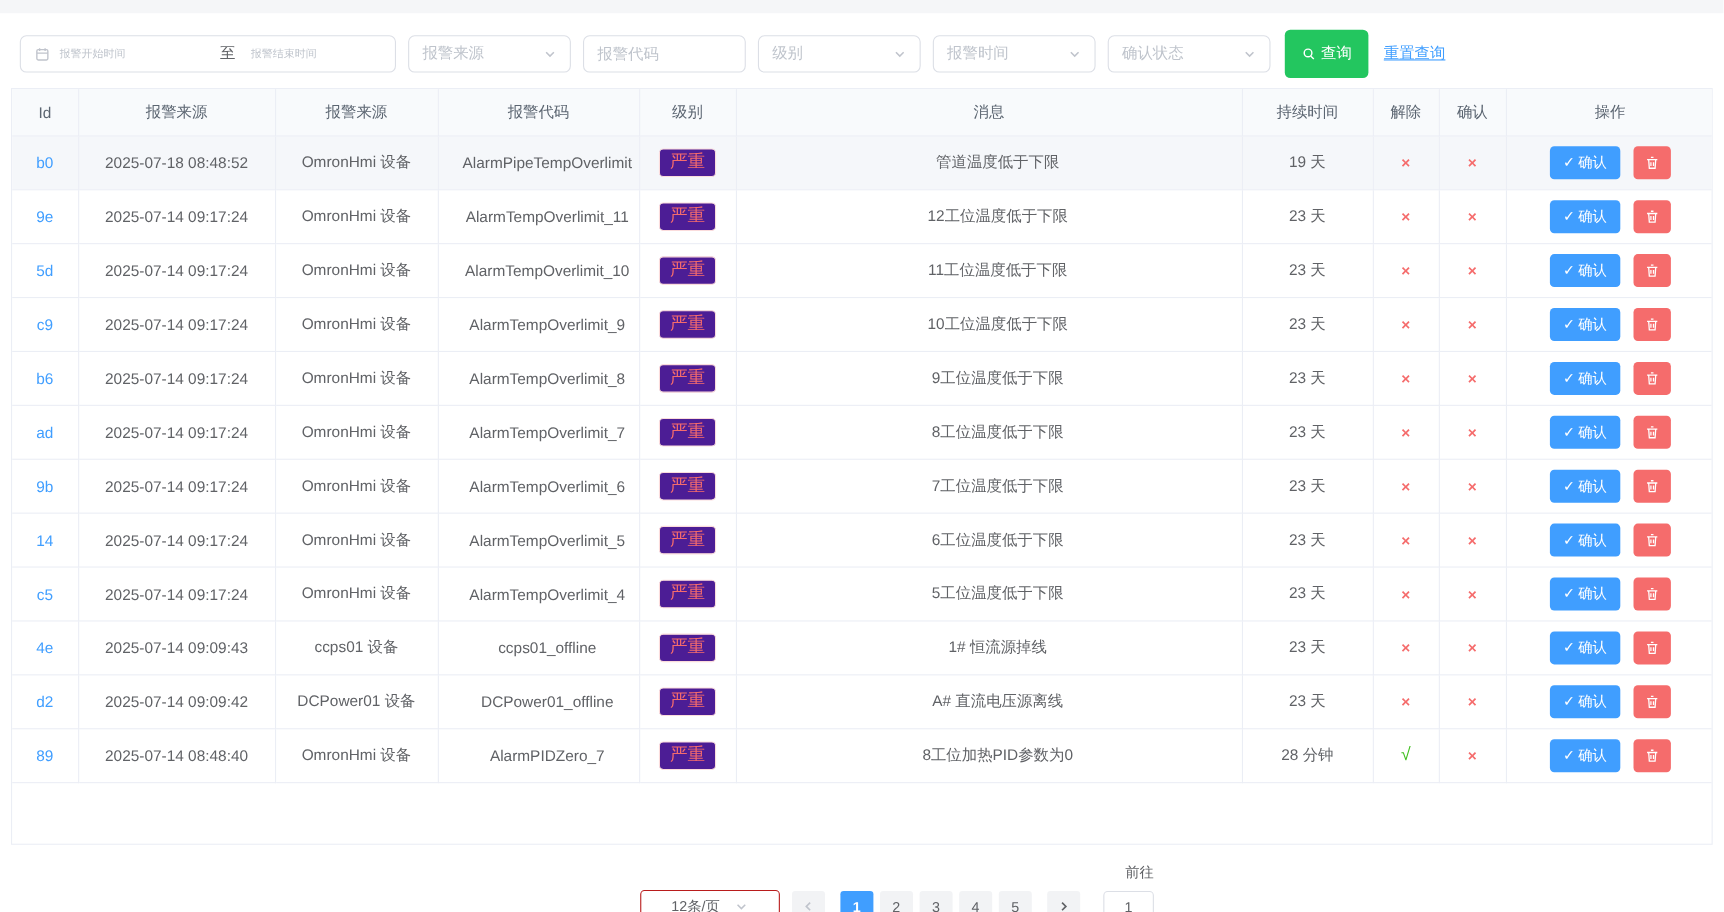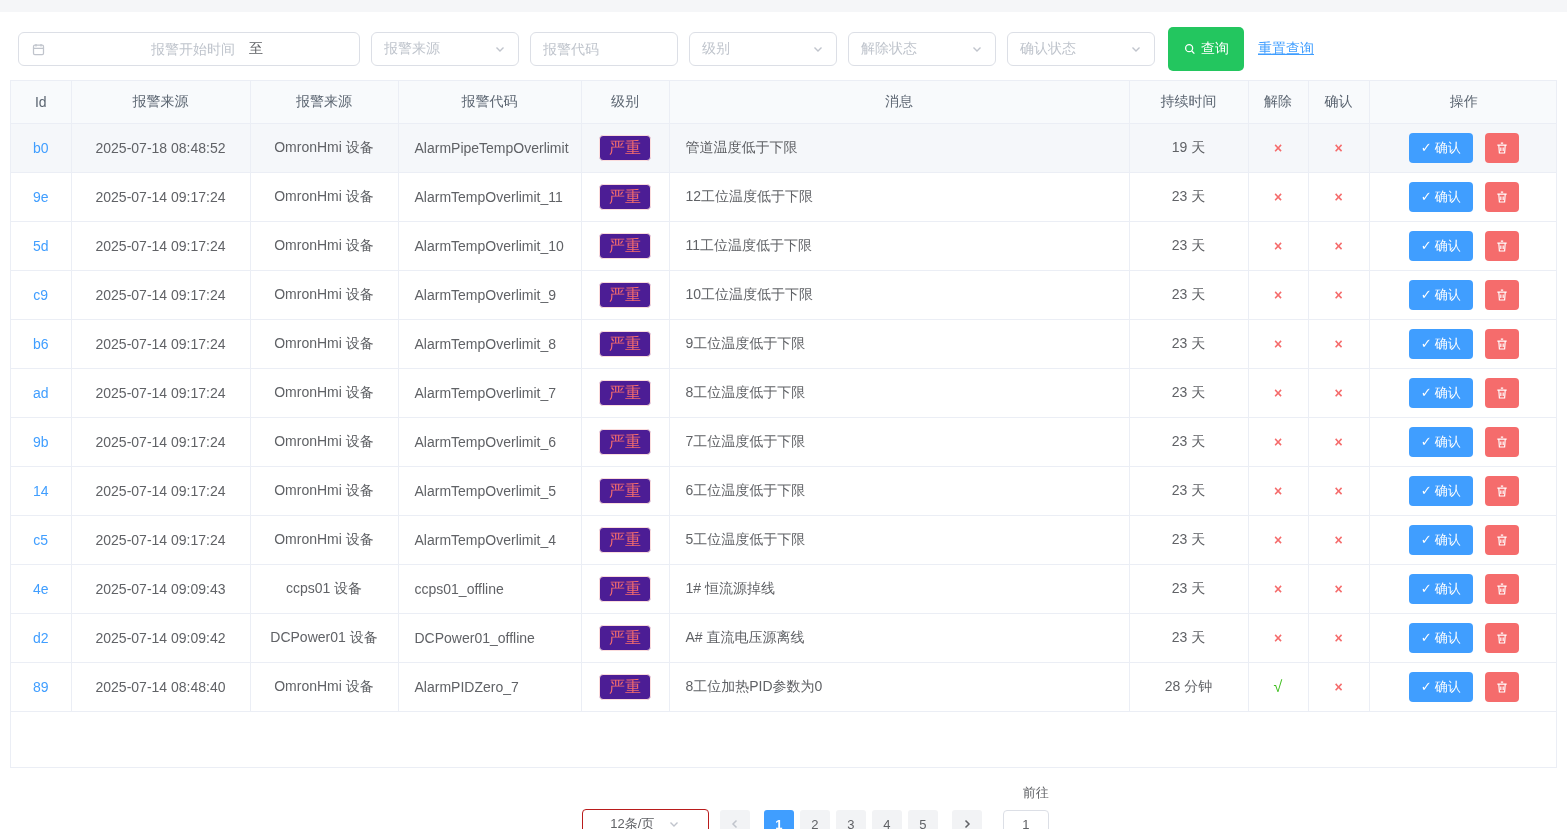--- a/index.html
+++ b/index.html
@@ -5,21 +5,21 @@
   * { margin:0; padding:0; box-sizing:border-box; }
   html,body { width:1567px; height:829px; background:#fff; overflow:hidden;
               font-family:"Liberation Sans","DejaVu Sans",sans-serif; }
   .top-strip { height:12px; background:#f5f6f8; }
 
   
   .toolbar { display:flex; align-items:center; padding:15px 18px 0; gap:11px; }
   .date-range { width:342px; height:34px; border:1px solid #dcdfe6; border-radius:6px;
                 display:flex; align-items:center; padding:0 12px; background:#fff; }
   .date-range .sep { color:#606266; font-size:14px; padding:0 14px; }
-  .range-input { border:none; outline:none; flex:1; font-size:14px; text-align:right;
+  .range-input { border:none; outline:none; flex:1; font-size:10px; text-align:left;
                  color:#606266; background:transparent; font-family:inherit; }
   .range-input::placeholder { color:#bfc4cc; }
   .sel { width:148px; height:34px; border:1px solid #dcdfe6; border-radius:6px; background:#fff;
          display:flex; align-items:center; justify-content:space-between; padding:0 12px; cursor:pointer; }
   .sel .ph { color:#bfc4cc; font-size:14px; }
   .txt-input { width:148px; height:34px; border:1px solid #dcdfe6; border-radius:6px; padding:0 12px;
                font-size:14px; color:#606266; outline:none; font-family:inherit; }
   .txt-input::placeholder { color:#bfc4cc; }
   .btn-query { height:44px; padding:0 15px; margin-left:2px; background:#23c65f; color:#fff; border:none;
                border-radius:5px; font-size:14px; display:flex; align-items:center; gap:4px; cursor:pointer;
@@ -27,21 +27,21 @@
   .link-reset { color:#409eff; font-size:14px; text-decoration:underline; cursor:pointer; margin-left:3px; }
 
   
   .table-wrap { margin:9px 10px 0; border:1px solid #ebeef5; height:688px; background:#fff; overflow:hidden; }
   table { width:100%; border-collapse:collapse; table-layout:fixed; }
   th,td { border-right:1px solid #ebeef5; border-bottom:1px solid #ebeef5; font-size:14px; overflow:hidden; white-space:nowrap; }
   th:last-child, td:last-child { border-right:none; }
   thead th { height:42px; background:#f8fafc; color:#5b6571; font-weight:400; text-align:center; }
   tbody td { height:49px; color:#606266; text-align:center; background:transparent; }
   tbody tr.hover td { background:#f5f7fa; }
-  td.c-code, td.c-msg { text-align:left; padding-left:16px; }
+  td.c-code, td.c-msg { text-align:center; padding-left:16px; }
   .id-link { color:#409eff; cursor:pointer; text-decoration:none; }
   .badge { display:inline-block; background:#4c1d95; border:1px solid #fbdcdc; color:#f56c6c;
            font-size:16px; padding:4px 9px; border-radius:4px; line-height:1; }
   .mark { color:#f56c6c; font-size:14px; font-weight:600; }
   .mark.ok { color:#3fbf1e; font-weight:400; font-size:16px; }
   .btn-confirm { background:#409eff; color:#fff; border:none; border-radius:4px; height:30px; padding:0 12px;
                  font-size:13px; cursor:pointer; display:inline-flex; align-items:center; gap:3px;
                  vertical-align:middle; font-family:inherit; }
   .btn-del { background:#f56c6c; border:none; border-radius:4px; width:34px; height:30px; margin-left:8px;
              cursor:pointer; display:inline-flex; align-items:center; justify-content:center; vertical-align:middle; }
@@ -93,21 +93,21 @@
   <div class="sel">
     <span class="ph">级别</span>
     <span>
       <svg viewBox="0 0 12 12" width="12" height="12" fill="none" stroke="#c0c4cc" stroke-width="1.4">
           <path d="M2.5 4.5l3.5 3.5 3.5-3.5"></path>
         </svg>
     </span>
   </div>
 
   <div class="sel">
-    <span class="ph">解除状态</span>
+    <span class="ph">报警时间</span>
     <span>
       <svg viewBox="0 0 12 12" width="12" height="12" fill="none" stroke="#c0c4cc" stroke-width="1.4">
           <path d="M2.5 4.5l3.5 3.5 3.5-3.5"></path>
         </svg>
     </span>
   </div>
 
   <div class="sel">
     <span class="ph">确认状态</span>
     <span>

